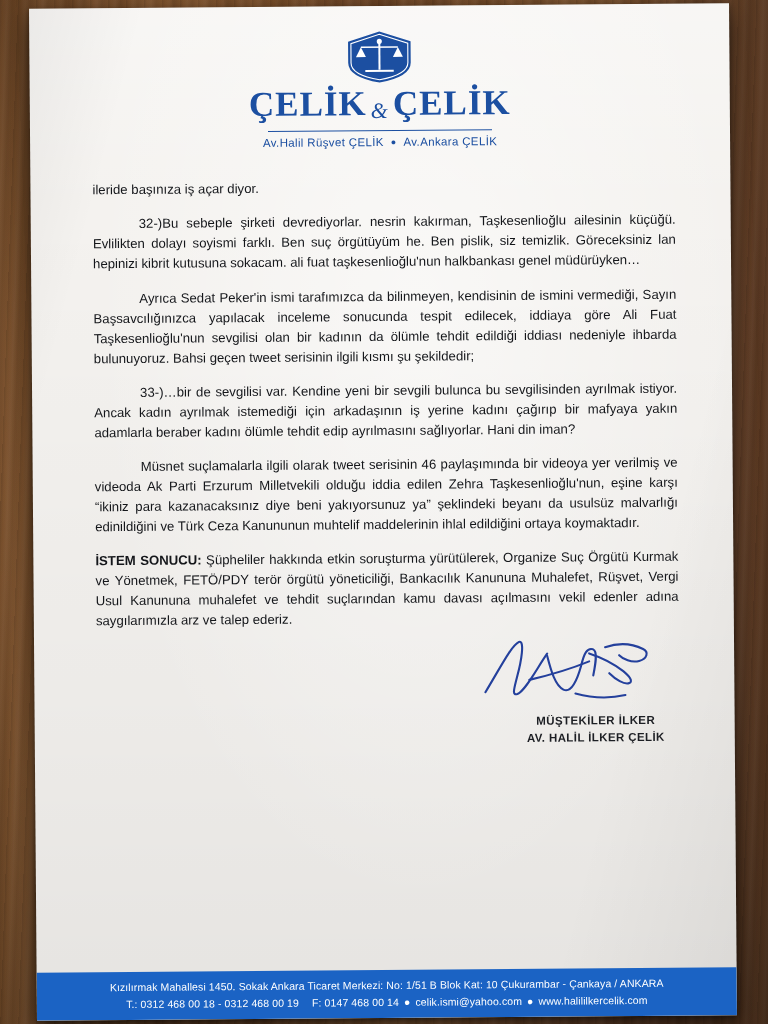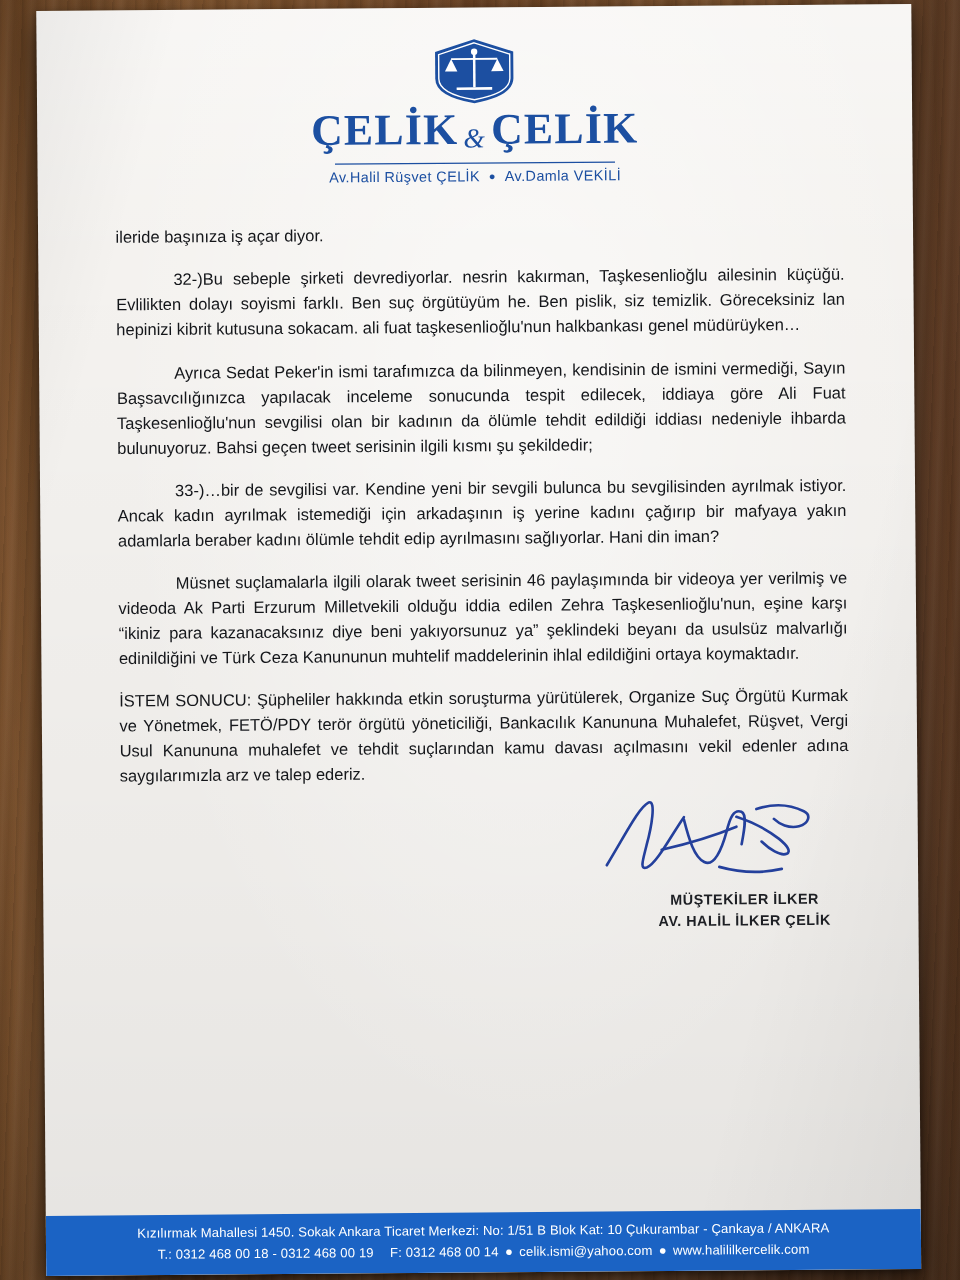--- a/index.html
+++ b/index.html
@@ -121,21 +121,21 @@
     text-align: justify;
     font-family: "Liberation Sans", sans-serif;
   }
   .body-area p {
     margin: 0 0 14px 0;
   }
   .body-area p.indent {
     text-indent: 46px;
   }
   .lead {
-    font-weight: normal;
+    font-weight: bold;
   }
 
   
   .sign-block {
     position: relative;
     margin: 26px 64px 0 0;
     text-align: right;
     height: 96px;
   }
   .sig-svg {
@@ -197,21 +197,21 @@
       <circle cx="60" cy="16" r="3.6" fill="#ffffff"></circle>
     </svg>
 
     <div class="firm-name">
       <span>ÇELİK</span><span class="firm-amp">&amp;</span><span>ÇELİK</span>
     </div>
 
     <div class="firm-rule"></div>
 
     <div class="partners">
-      <span>Av.Halil Rüşvet ÇELİK</span><span class="dot">●</span><span>Av.Damla VEKİLİ</span>
+      <span>Av.Halil Rüşvet ÇELİK</span><span class="dot">●</span><span>Av.Ankara ÇELİK</span>
     </div>
   </div>
 
   <div class="body-area">
     <p>ileride başınıza iş açar diyor.</p>
     <p class="indent">32-)Bu sebeple şirketi devrediyorlar. nesrin kakırman, Taşkesenlioğlu ailesinin küçüğü. Evlilikten dolayı soyismi farklı. Ben suç örgütüyüm he. Ben pislik, siz temizlik. Göreceksiniz lan hepinizi kibrit kutusuna sokacam. ali fuat taşkesenlioğlu'nun halkbankası genel müdürüyken…</p>
     <p class="indent">Ayrıca Sedat Peker'in ismi tarafımızca da bilinmeyen, kendisinin de ismini vermediği, Sayın Başsavcılığınızca yapılacak inceleme sonucunda tespit edilecek, iddiaya göre Ali Fuat Taşkesenlioğlu'nun sevgilisi olan bir kadının da ölümle tehdit edildiği iddiası nedeniyle ihbarda bulunuyoruz. Bahsi geçen tweet serisinin ilgili kısmı şu şekildedir;</p>
     <p class="indent">33-)…bir de sevgilisi var. Kendine yeni bir sevgili bulunca bu sevgilisinden ayrılmak istiyor. Ancak kadın ayrılmak istemediği için arkadaşının iş yerine kadını çağırıp bir mafyaya yakın adamlarla beraber kadını ölümle tehdit edip ayrılmasını sağlıyorlar. Hani din iman?</p>
     <p class="indent">Müsnet suçlamalarla ilgili olarak tweet serisinin 46 paylaşımında bir videoya yer verilmiş ve videoda Ak Parti Erzurum Milletvekili olduğu iddia edilen Zehra Taşkesenlioğlu'nun, eşine karşı “ikiniz para kazanacaksınız diye beni yakıyorsunuz ya” şeklindeki beyanı da usulsüz malvarlığı edinildiğini ve Türk Ceza Kanununun muhtelif maddelerinin ihlal edildiğini ortaya koymaktadır.</p>
     <p><span class="lead">İSTEM SONUCU:</span><span> Şüpheliler hakkında etkin soruşturma yürütülerek, Organize Suç Örgütü Kurmak ve Yönetmek, FETÖ/PDY terör örgütü yöneticiliği, Bankacılık Kanununa Muhalefet, Rüşvet, Vergi Usul Kanununa muhalefet ve tehdit suçlarından kamu davası açılmasını vekil edenler adına saygılarımızla arz ve talep ederiz.</span></p>
@@ -230,17 +230,17 @@
     </svg>
     <div class="sign-lines">
       <div>MÜŞTEKİLER İLKER</div>
       <div>AV. HALİL İLKER ÇELİK</div>
     </div>
   </div>
 
   <div class="footer">
     <div>Kızılırmak Mahallesi 1450. Sokak Ankara Ticaret Merkezi: No: 1/51 B Blok Kat: 10  Çukurambar - Çankaya / ANKARA</div>
     <div>
-      <span>T.: 0312 468 00 18 - 0312 468 00 19</span><span class="sep"> </span><span>F: 0312 468 00 14</span><span class="sep">●</span><span>celik.ismi@yahoo.com</span><span class="sep">●</span><span>www.halililkercelik.com</span>
+      <span>T.: 0312 468 00 18 - 0312 468 00 19</span><span class="sep"> </span><span>F: 0147 468 00 14</span><span class="sep">●</span><span>celik.ismi@yahoo.com</span><span class="sep">●</span><span>www.halililkercelik.com</span>
     </div>
   </div>
 
 </div>
 
 </body></html>

